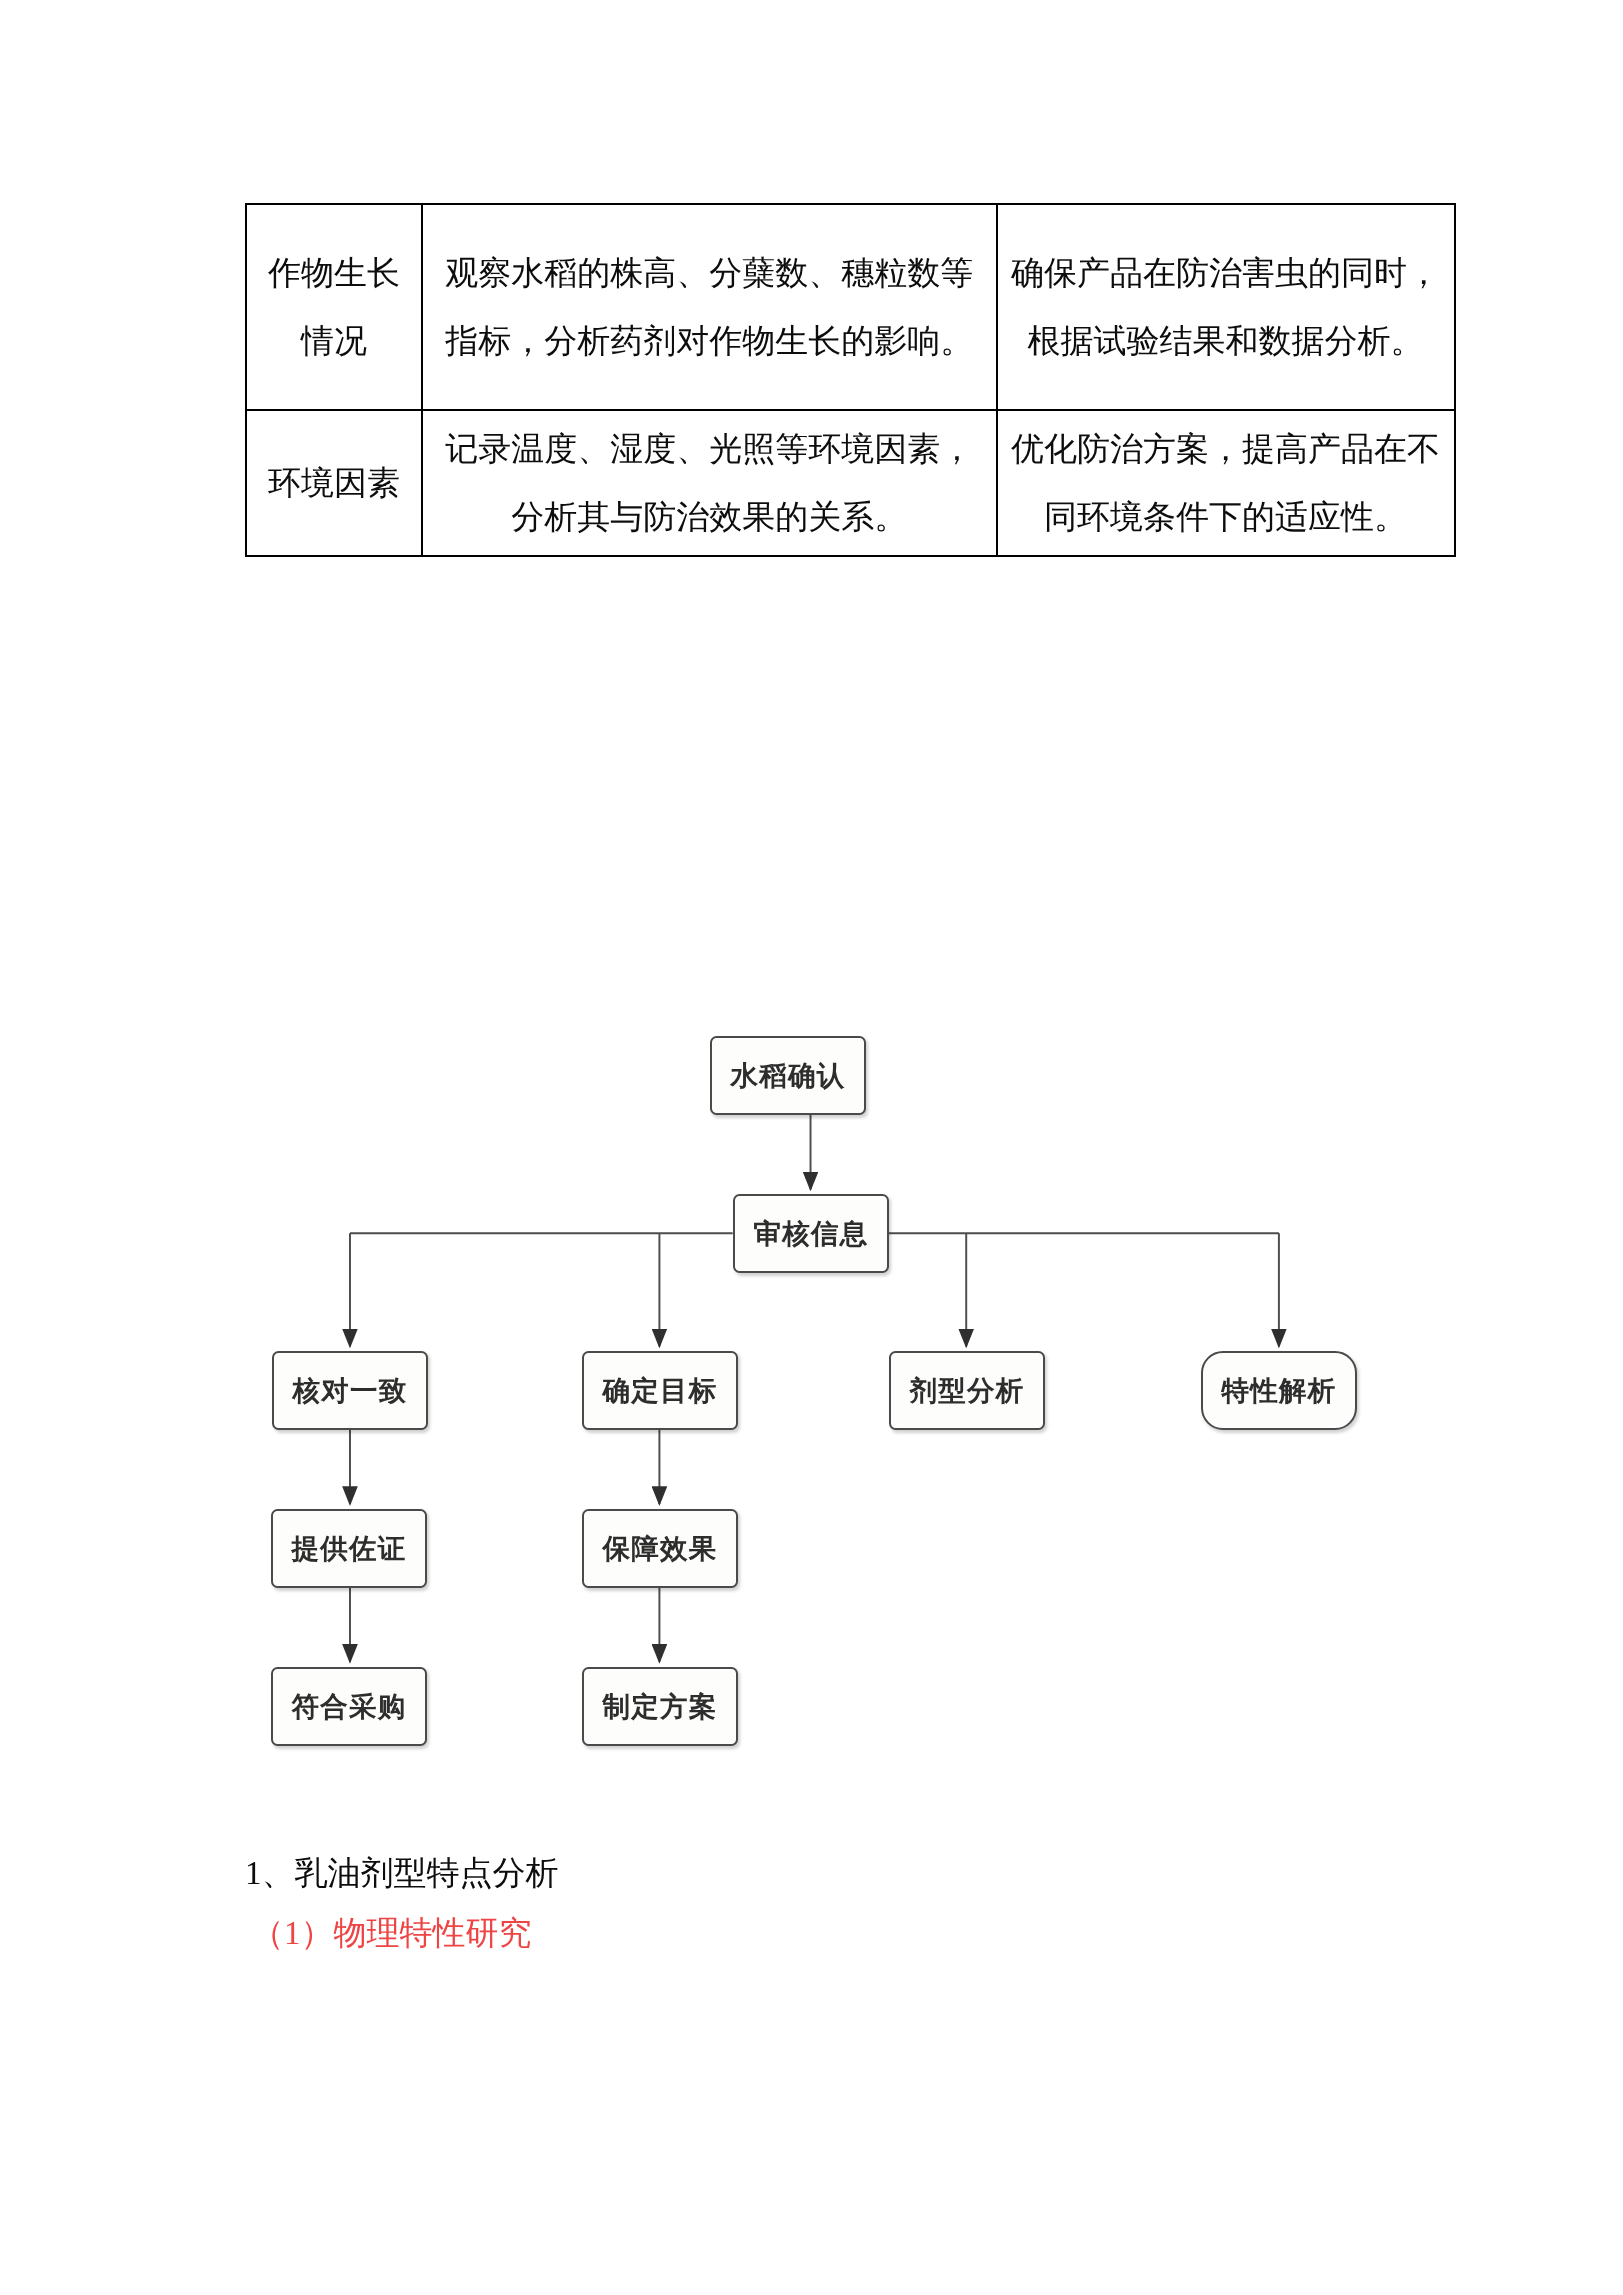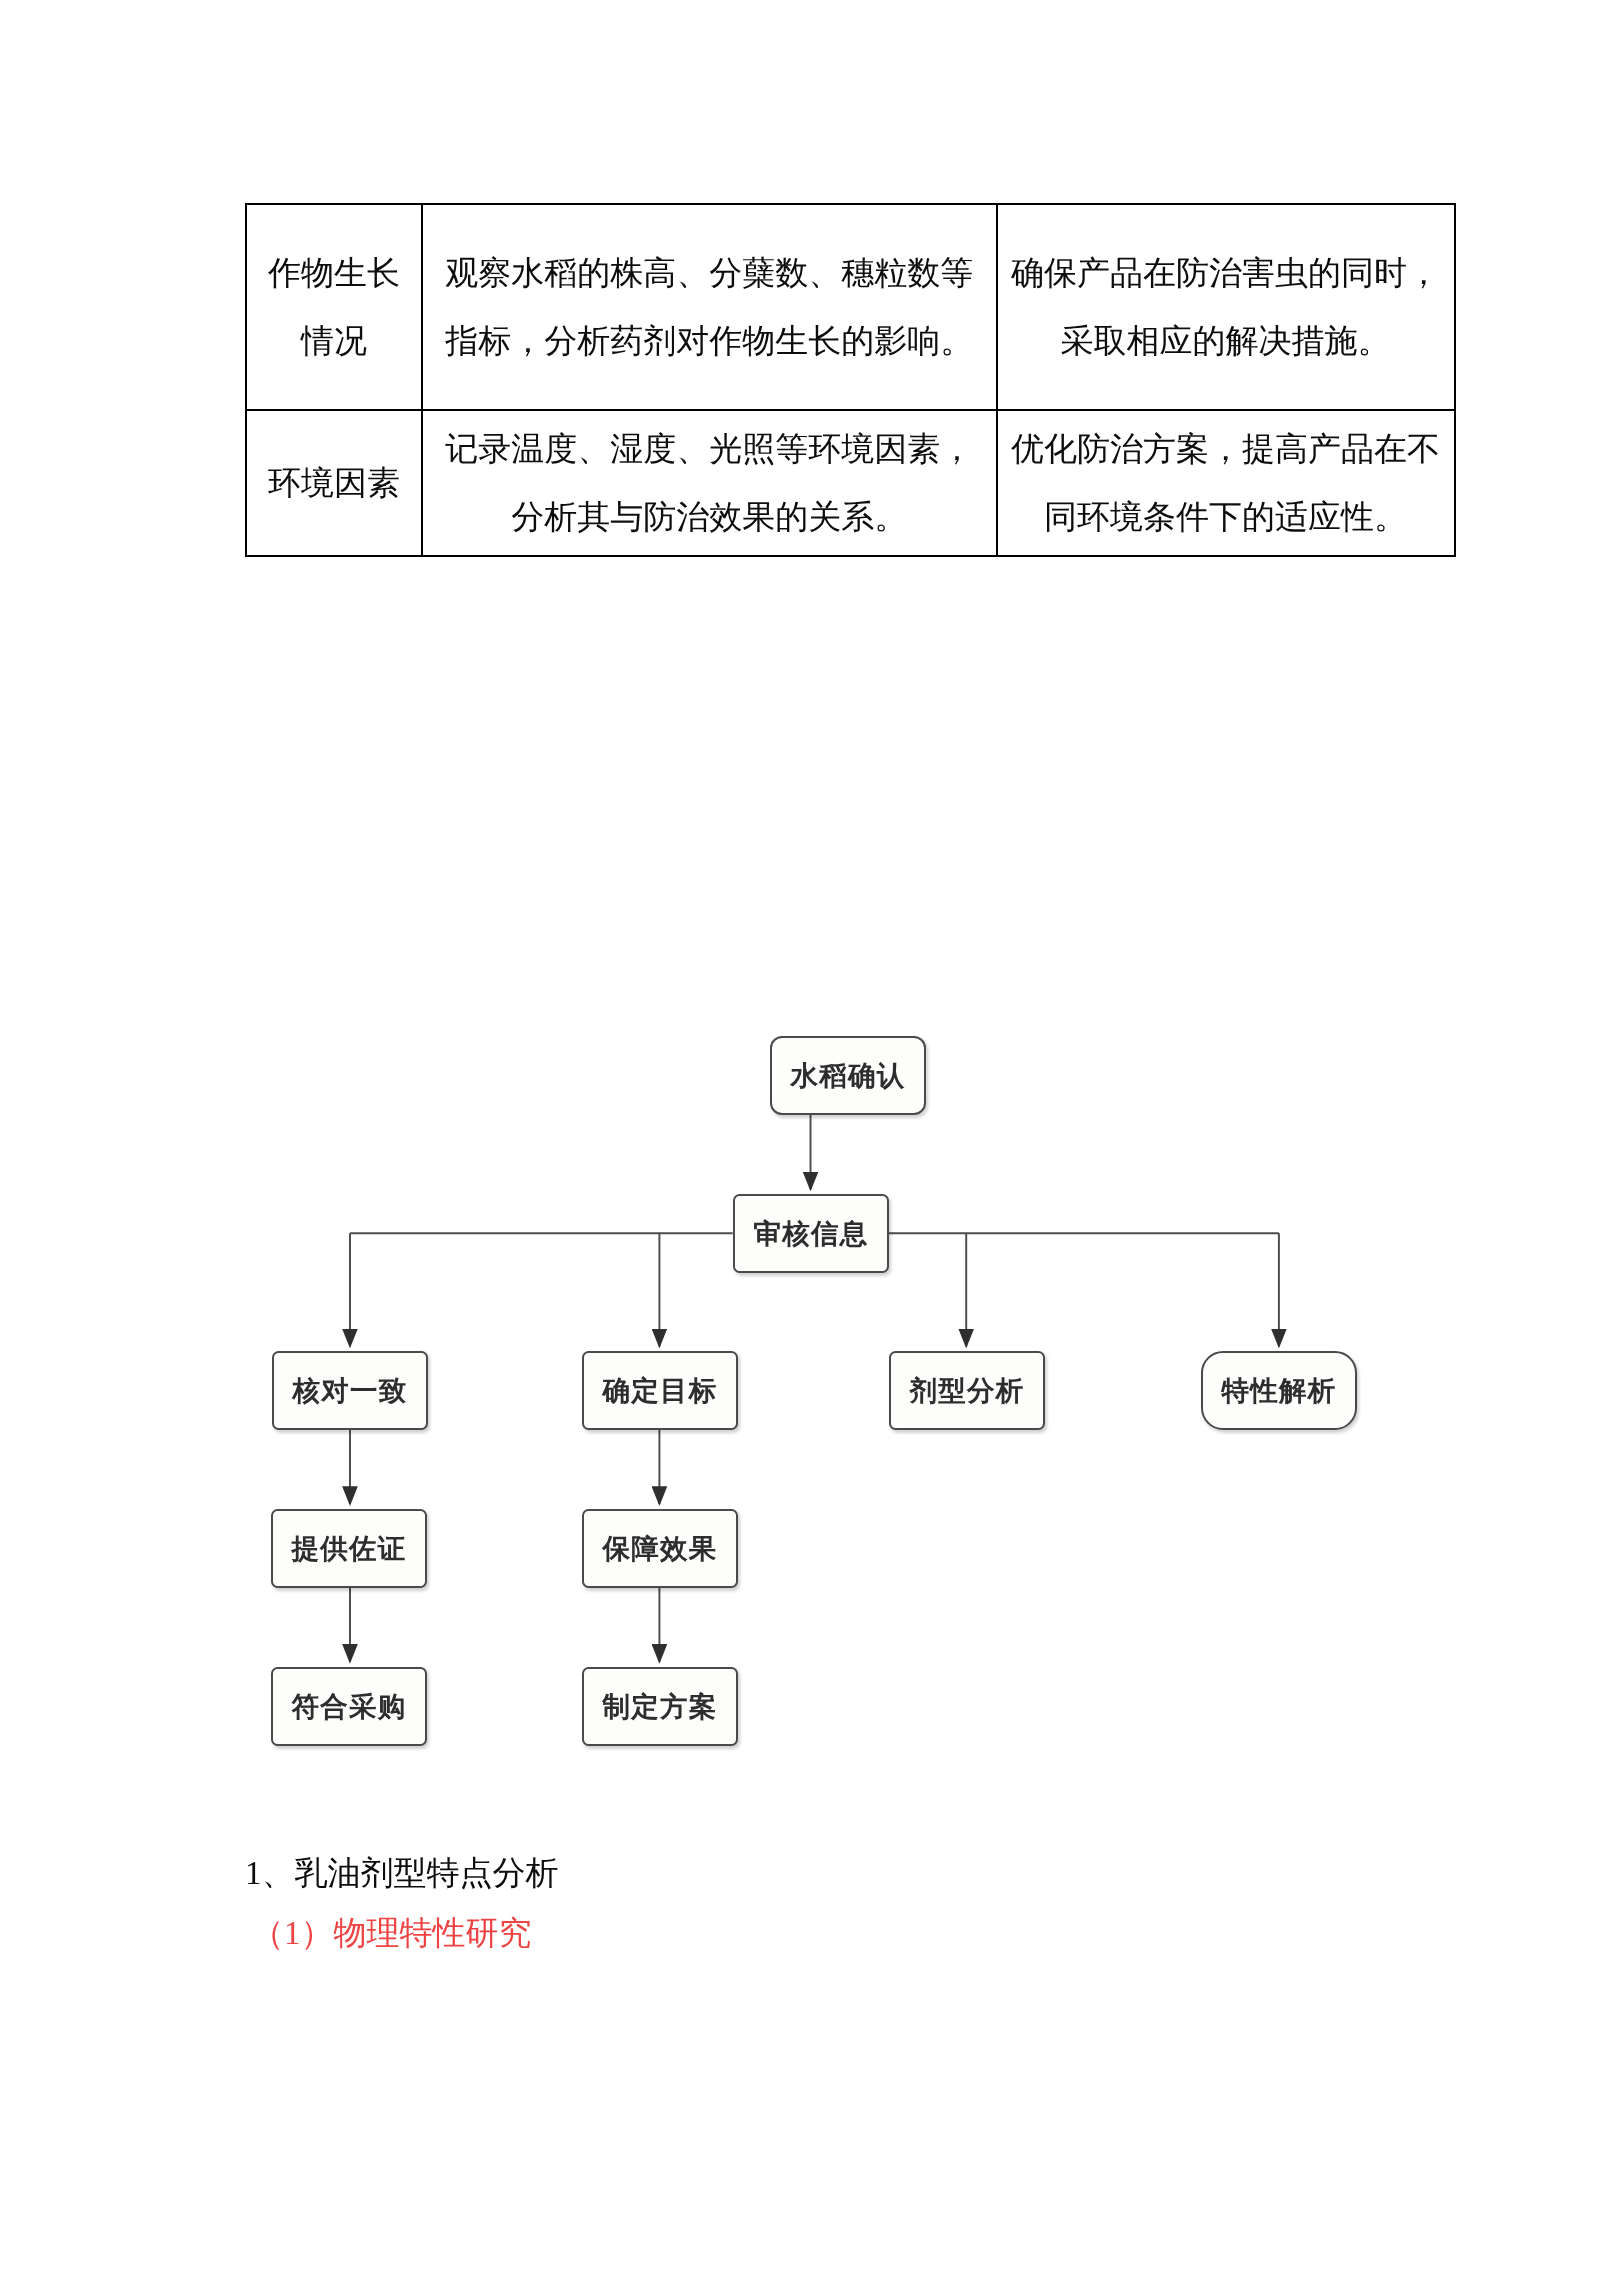--- a/index.html
+++ b/index.html
@@ -47,21 +47,21 @@
     border:2.6px solid #4a4a4a;
     border-radius:6.5px;
     background:#fdfdfb;
     box-shadow:2px 2.6px 3.3px rgba(0,0,0,0.18);
     display:flex;align-items:center;justify-content:center;
     font-family:"Liberation Sans","DejaVu Sans",sans-serif;
     font-weight:bold;font-size:27.5px;color:#2d2d2d;
     letter-spacing:1.3px;
   }
   .fc-w{width:156px;height:79px;}
-  #fc-confirm {left:770px;top:1036px;border-radius:12px;}
+  #fc-confirm {left:710px;top:1036px;}
   #fc-review  {left:733px;top:1194px;}
   #fc-check   {left:272px; top:1351px;}
   #fc-target  {left:582px; top:1351px;}
   #fc-dosage  {left:889px;top:1351px;}
   #fc-trait   {left:1201px;top:1351px;border-radius:22px;}
   #fc-evidence{left:271px; top:1509px;}
   #fc-effect  {left:582px; top:1509px;}
   #fc-procure {left:271px; top:1667px;}
   #fc-plan    {left:582px; top:1667px;}
 
@@ -82,21 +82,21 @@
 </head>
 <body>
 
 <div class="page">
 
   <table class="doc-table">
     <tbody>
         <tr class="r1">
       <td class="c1">作物生长情况</td>
       <td class="c2">观察水稻的株高、分蘖数、穗粒数等指标，分析药剂对作物生长的影响。</td>
-      <td class="c3">确保产品在防治害虫的同时，采取相应的解决措施。</td>
+      <td class="c3">确保产品在防治害虫的同时，根据试验结果和数据分析。</td>
     </tr>
     <tr class="r2">
       <td class="c1">环境因素</td>
       <td class="c2">记录温度、湿度、光照等环境因素，分析其与防治效果的关系。</td>
       <td class="c3">优化防治方案，提高产品在不同环境条件下的适应性。</td>
     </tr>
   </tbody>
     </table>
 
 

